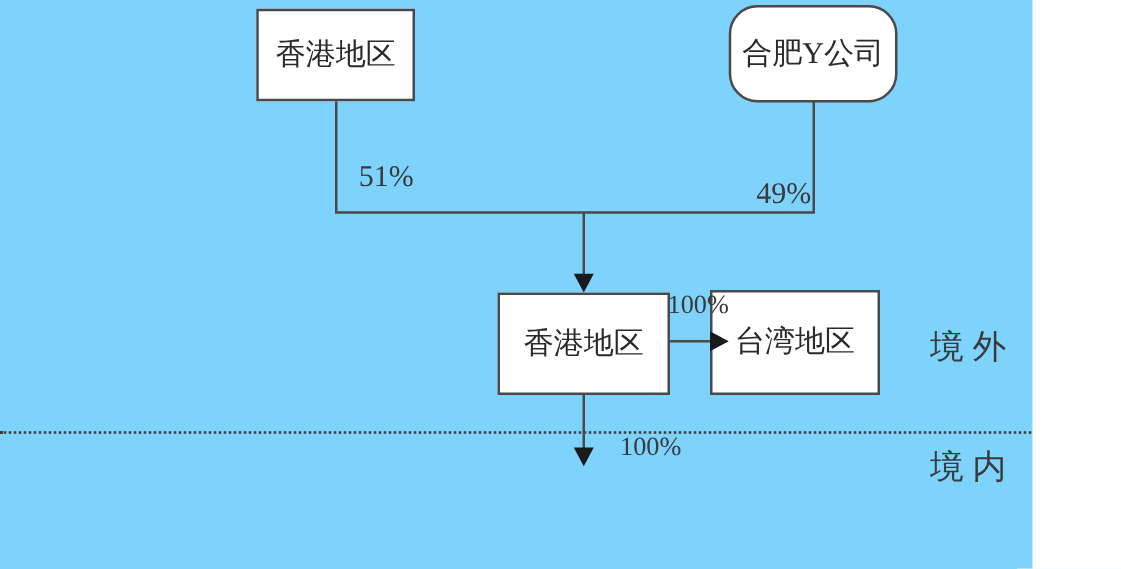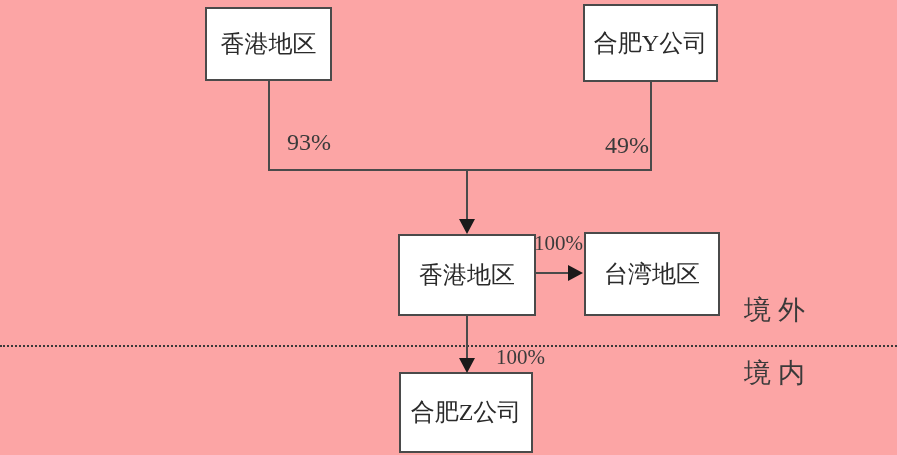--- a/index.html
+++ b/index.html
@@ -3,43 +3,43 @@
 <meta charset="utf-8">
 <style>
   * { margin: 0; padding: 0; box-sizing: border-box; }
   html, body { background: #ffffff; }
   body {
     font-family: "Liberation Serif", "DejaVu Serif", serif;
     color: #333333;
   }
   .canvas {
     position: relative;
-    width: 897px;
+    width: 826px;
     height: 455px;
-    background: #fca5a5;
+    background: #7dd3fc;
     overflow: hidden;
   }
   .node {
     position: absolute;
     border: 2px solid #4a4a4a;
     background: #ffffff;
     display: flex;
     flex-direction: column;
     align-items: center;
     justify-content: center;
     text-align: center;
     font-size: 24px;
     line-height: 1.35;
     color: #2a2a2a;
     z-index: 2;
   }
   .box-x { left: 205px; top: 7px;   width: 127px; height: 74px; }
-  .box-y { left: 583px; top: 4px;   width: 135px; height: 78px; }
+  .box-y { left: 583px; top: 4px;   width: 135px; height: 78px; border-radius: 23px; }
   .box-c { left: 398px; top: 234px; width: 138px; height: 82px; }
-  .box-d { left: 584px; top: 232px; width: 136px; height: 84px; }
+  .box-d { left: 568px; top: 232px; width: 136px; height: 84px; }
   .box-z { left: 399px; top: 372px; width: 134px; height: 81px; }
 
   .line {
     position: absolute;
     background: #4a4a4a;
     z-index: 1;
   }
   .line-x-down   { left: 268px; top: 80px;  width: 2px;   height: 90px; }
   .line-y-down   { left: 650px; top: 81px;  width: 2px;   height: 89px; }
   .line-merge-h  { left: 268px; top: 169px; width: 384px; height: 2px;  }
@@ -76,33 +76,33 @@
   }
 
   .edge-label {
     position: absolute;
     font-size: 24px;
     color: #3a3a3a;
     white-space: nowrap;
     z-index: 3;
   }
   .lbl-51     { left: 287px; top: 129px; }
-  .lbl-49     { left: 605px; top: 132px; text-align: right; }
+  .lbl-49     { left: 605px; top: 142px; text-align: right; }
   .lbl-100-cd { left: 534px; top: 231px; font-size: 21px; }
   .lbl-100-cz { left: 496px; top: 345px; font-size: 21px; }
 
   .region-label {
     position: absolute;
     font-size: 27px;
     color: #3a3a3a;
     letter-spacing: 7px;
     white-space: nowrap;
     z-index: 3;
   }
-  .lbl-overseas { left: 744px; top: 259px; margin-top: 33px; }
+  .lbl-overseas { left: 744px; top: 259px; }
   .lbl-domestic { left: 744px; top: 355px; text-align: center; }
 </style>
 </head>
 <body>
 
 <div class="canvas">
 
   <div class="node box-x">
     <span>香港地区</span>
   </div>
@@ -112,38 +112,35 @@
   </div>
 
   <div class="node box-c">
     <span>香港地区</span>
   </div>
 
   <div class="node box-d">
     <span>台湾地区</span>
   </div>
 
-  <div class="node box-z">
-    <span>合肥Z公司</span>
-  </div>
 
   <div class="line line-x-down"></div>
   <div class="line line-y-down"></div>
   <div class="line line-merge-h"></div>
   <div class="line line-center-down"></div>
   <div class="line line-cd"></div>
   <div class="line line-cz"></div>
 
   <div class="arrowhead arrow-down-c"></div>
   <div class="arrowhead arrow-right-d"></div>
   <div class="arrowhead arrow-down-z"></div>
 
   <div class="boundary"></div>
 
-  <div class="edge-label lbl-51">93%</div>
+  <div class="edge-label lbl-51">51%</div>
   <div class="edge-label lbl-49">49%</div>
   <div class="edge-label lbl-100-cd">100%</div>
   <div class="edge-label lbl-100-cz">100%</div>
 
   <div class="region-label lbl-overseas">境外</div>
   <div class="region-label lbl-domestic">境内</div>
 
 </div>
 
 </body></html>

